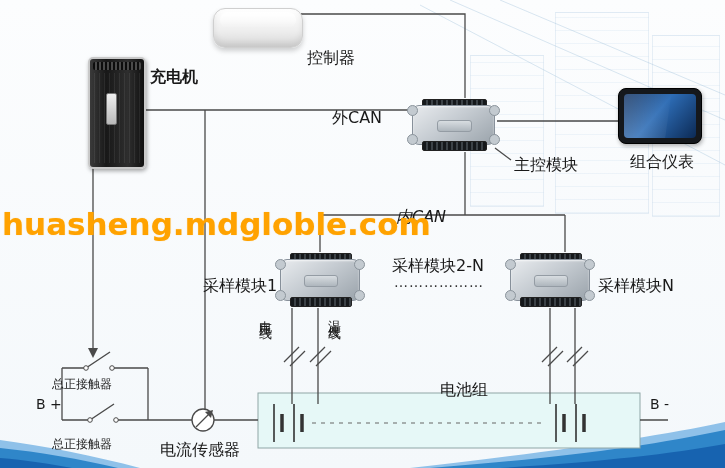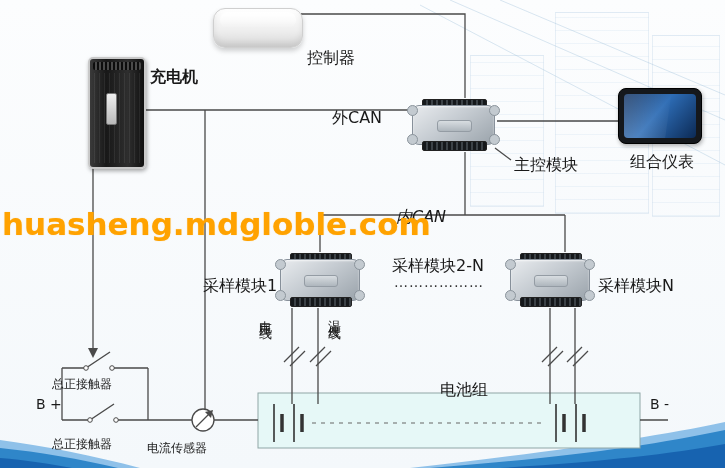--- a/index.html
+++ b/index.html
@@ -167,19 +167,19 @@
   <div class="lbl" style="left:396px;top:207px;font-style:italic;">内CAN</div>
   <div class="lbl" style="left:203px;top:276px;">采样模块1</div>
   <div class="lbl" style="left:392px;top:256px;">采样模块2-N</div>
   <div class="lbl dots" style="left:394px;top:274px;">………………</div>
   <div class="lbl" style="left:598px;top:276px;text-align:center;">采样模块N</div>
   <div class="vlabel" style="left:256px;top:310px;">电压线</div>
   <div class="vlabel" style="left:325px;top:310px;">温度线</div>
   <div class="lbl" style="left:52px;top:376px;font-size:12px;">总正接触器</div>
   <div class="lbl term" style="left:36px;top:396px;">B +</div>
   <div class="lbl" style="left:52px;top:436px;font-size:12px;">总正接触器</div>
-  <div class="lbl" style="left:147px;top:440px;font-size:12px;">电流传感器</div>
+  <div class="lbl" style="left:160px;top:440px;font-size:16px;">电流传感器</div>
   <div class="lbl" style="left:440px;top:372px;margin-top:8px;">电池组</div>
   <div class="lbl term" style="left:650px;top:396px;">B -</div>
 
   <div class="watermark">huasheng.mdgloble.com</div>
 
 </div>
 
 </body></html>

